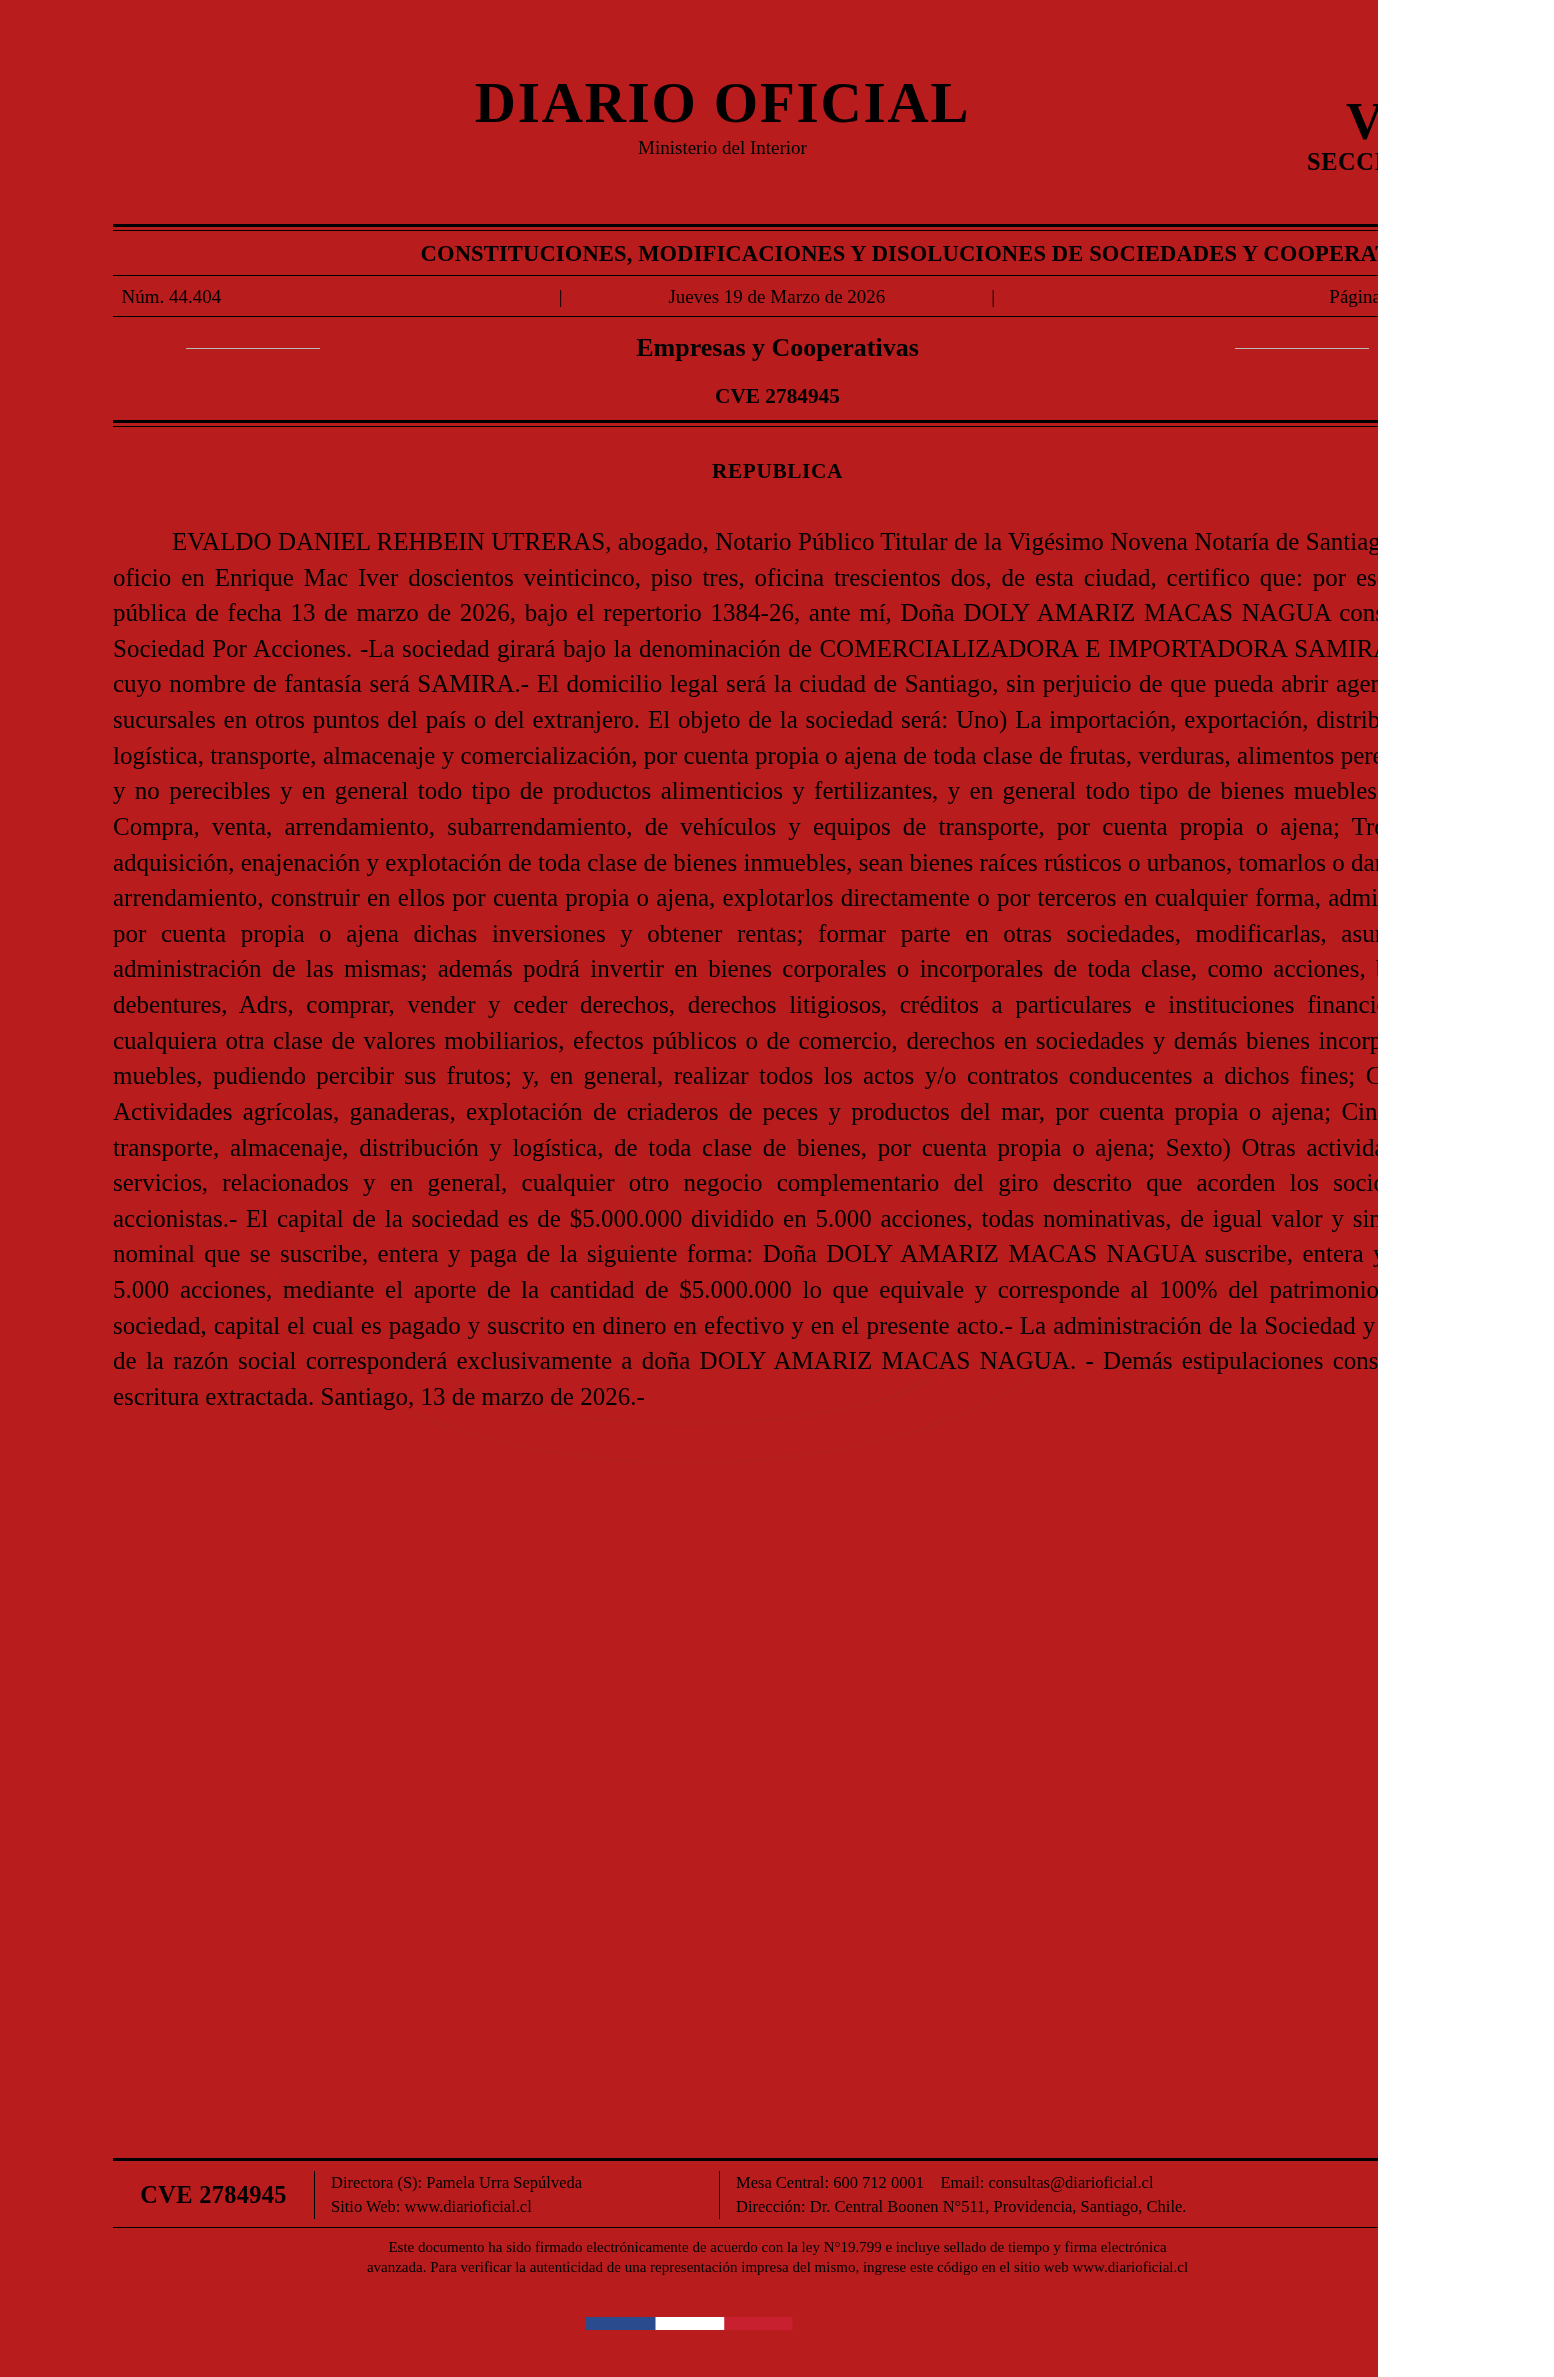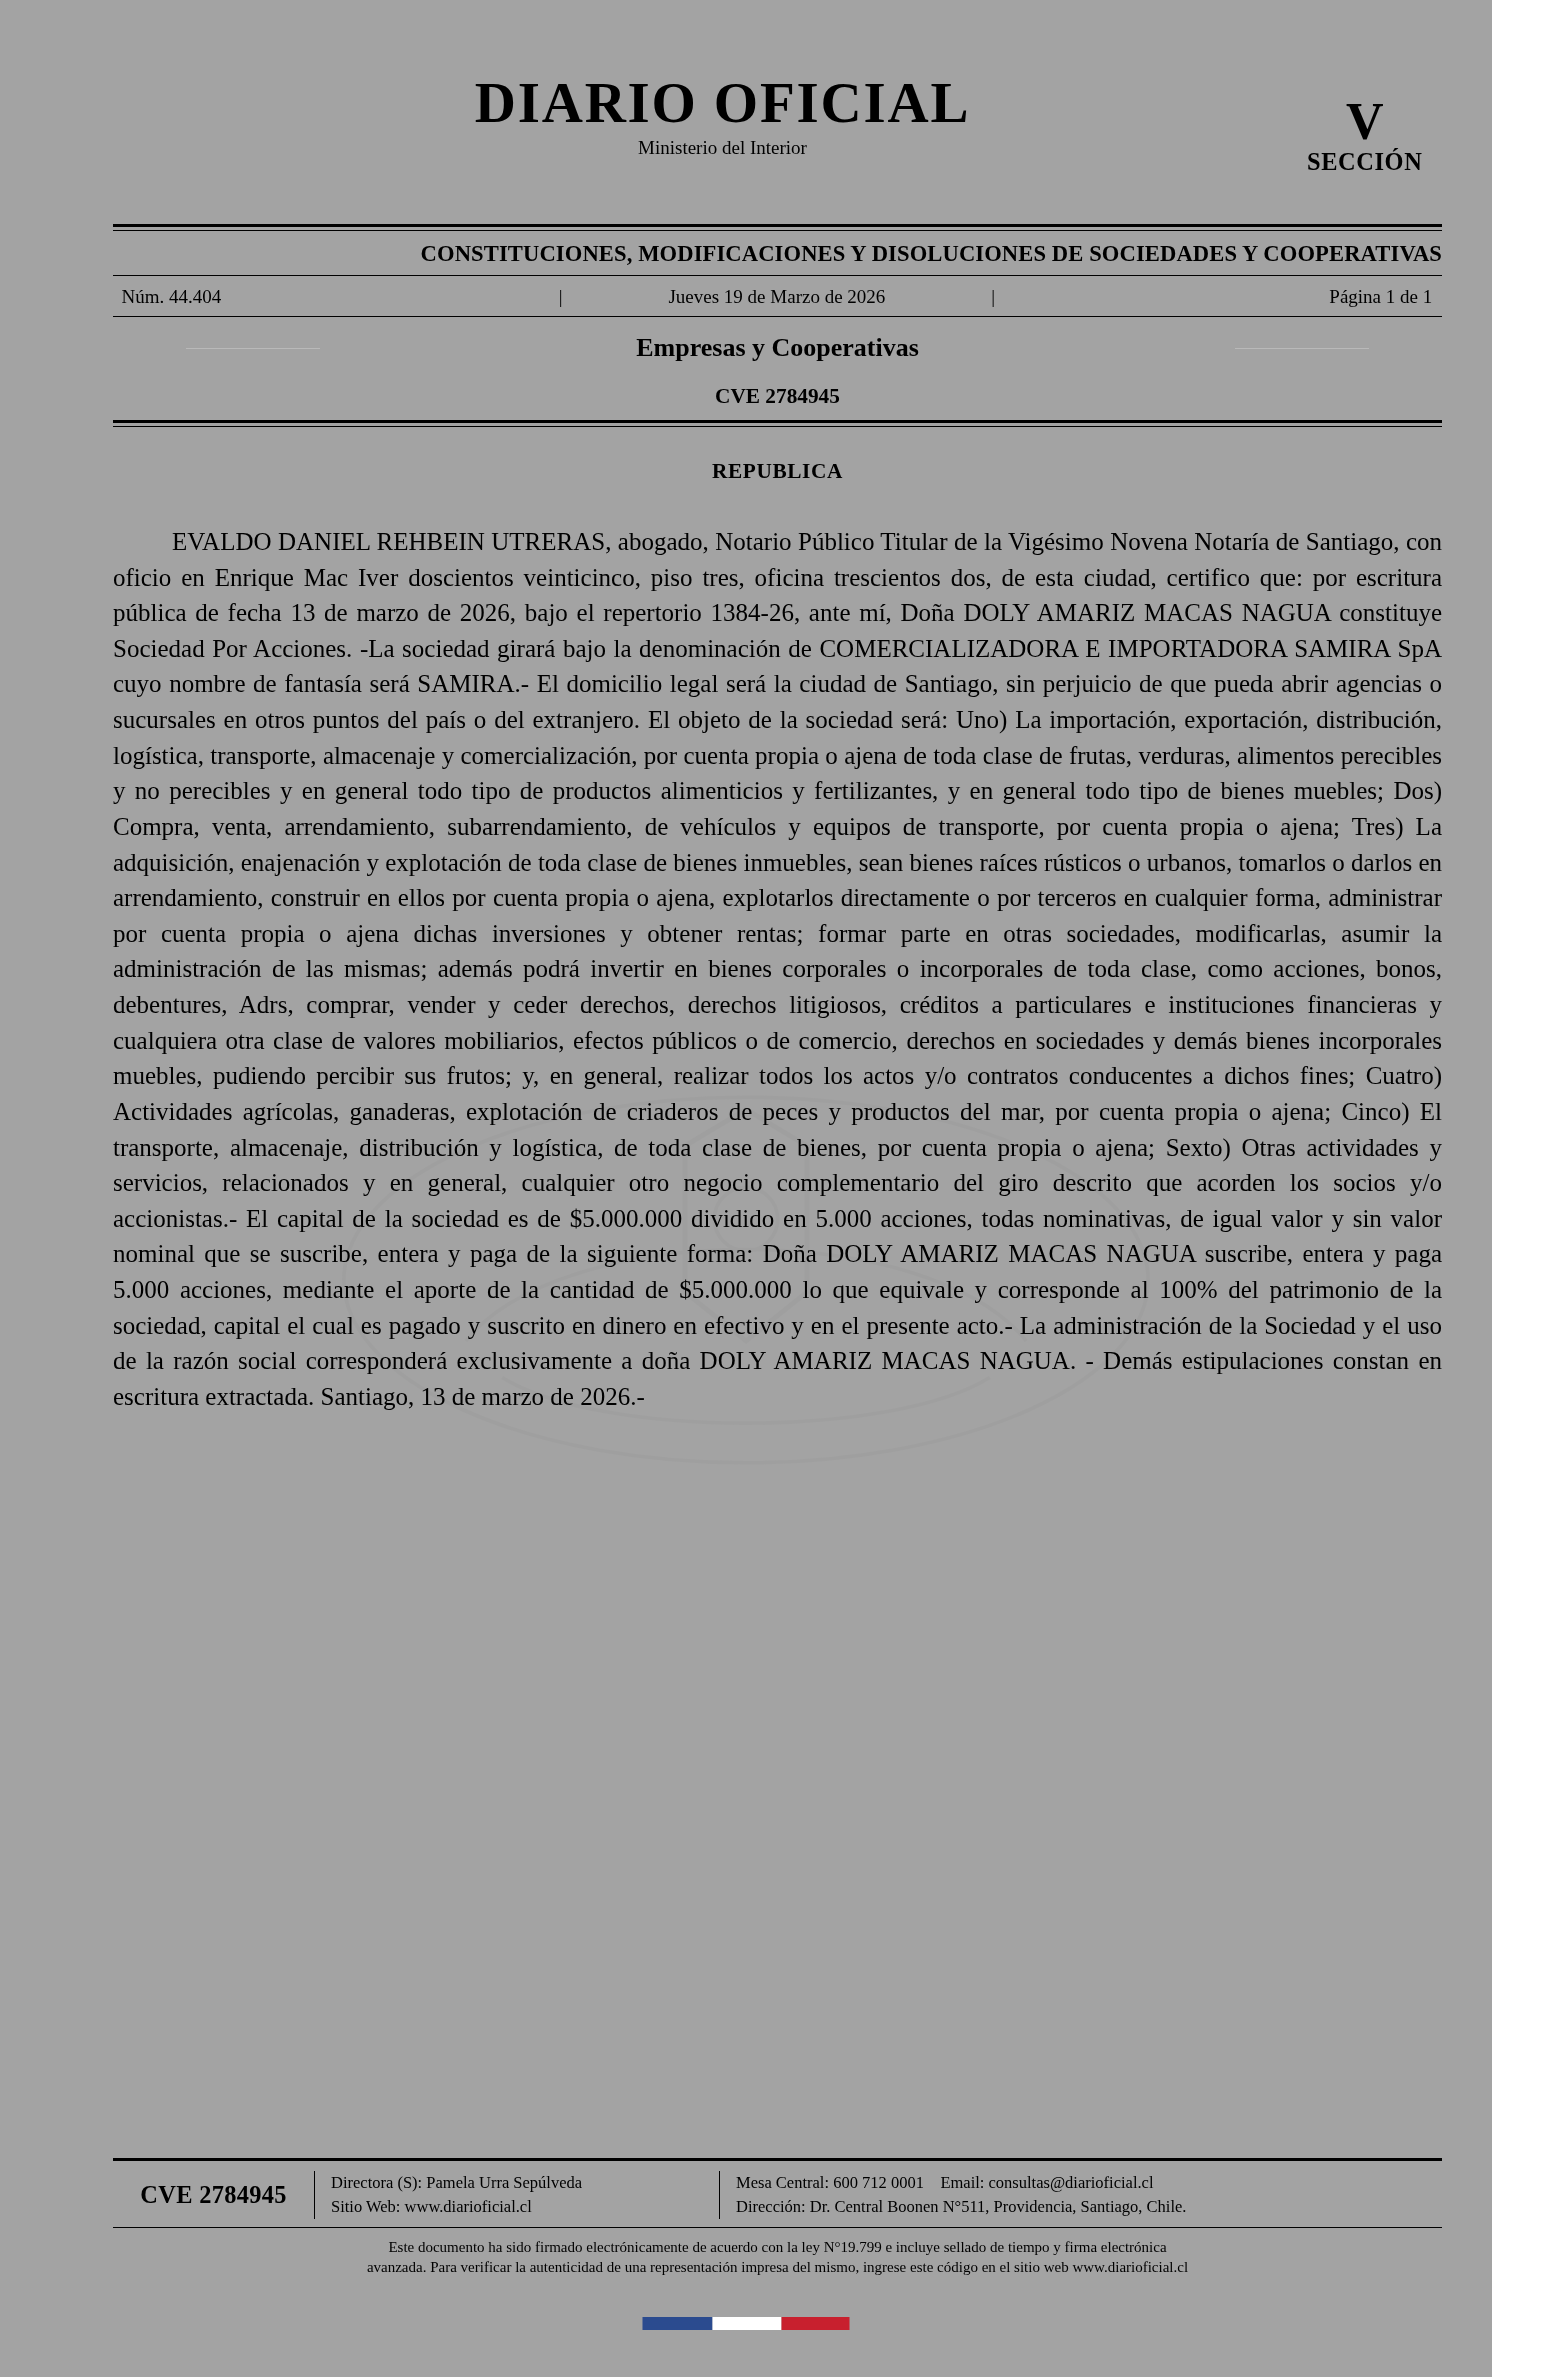--- a/index.html
+++ b/index.html
@@ -6,23 +6,23 @@
     margin: 0;
     padding: 0;
     background: #ffffff;
   }
   body {
     font-family: "Liberation Serif", serif;
     color: #000000;
   }
   .page {
     position: relative;
-    width: 1492px;
+    width: 1378px;
     height: 2377px;
-    background: #a3a3a3;
+    background: #b91c1c;
     overflow: hidden;
   }
   
   .watermark {
     position: absolute;
     left: 50%;
     top: 1280px;
     transform: translate(-50%, -50%);
     width: 853px;
     height: 610px;

